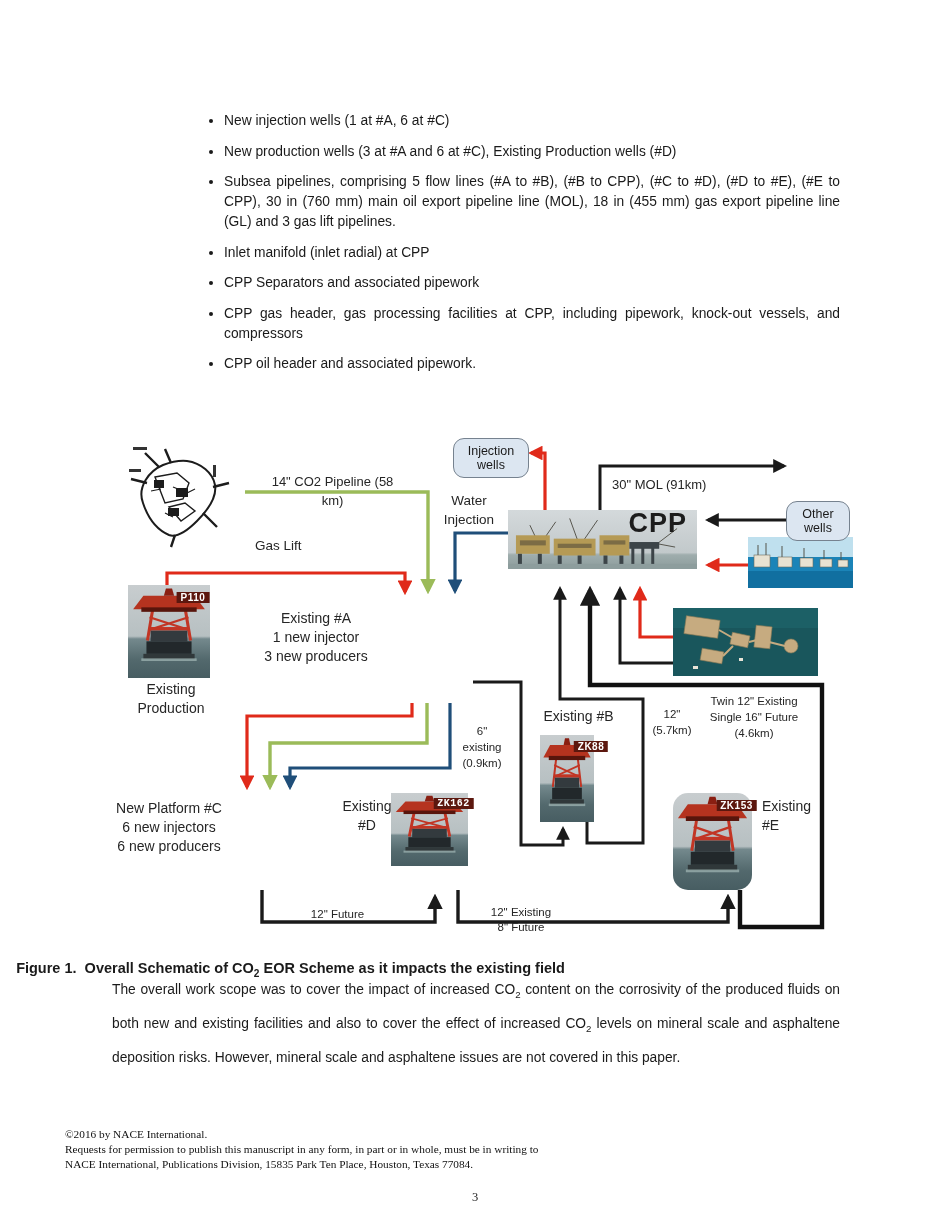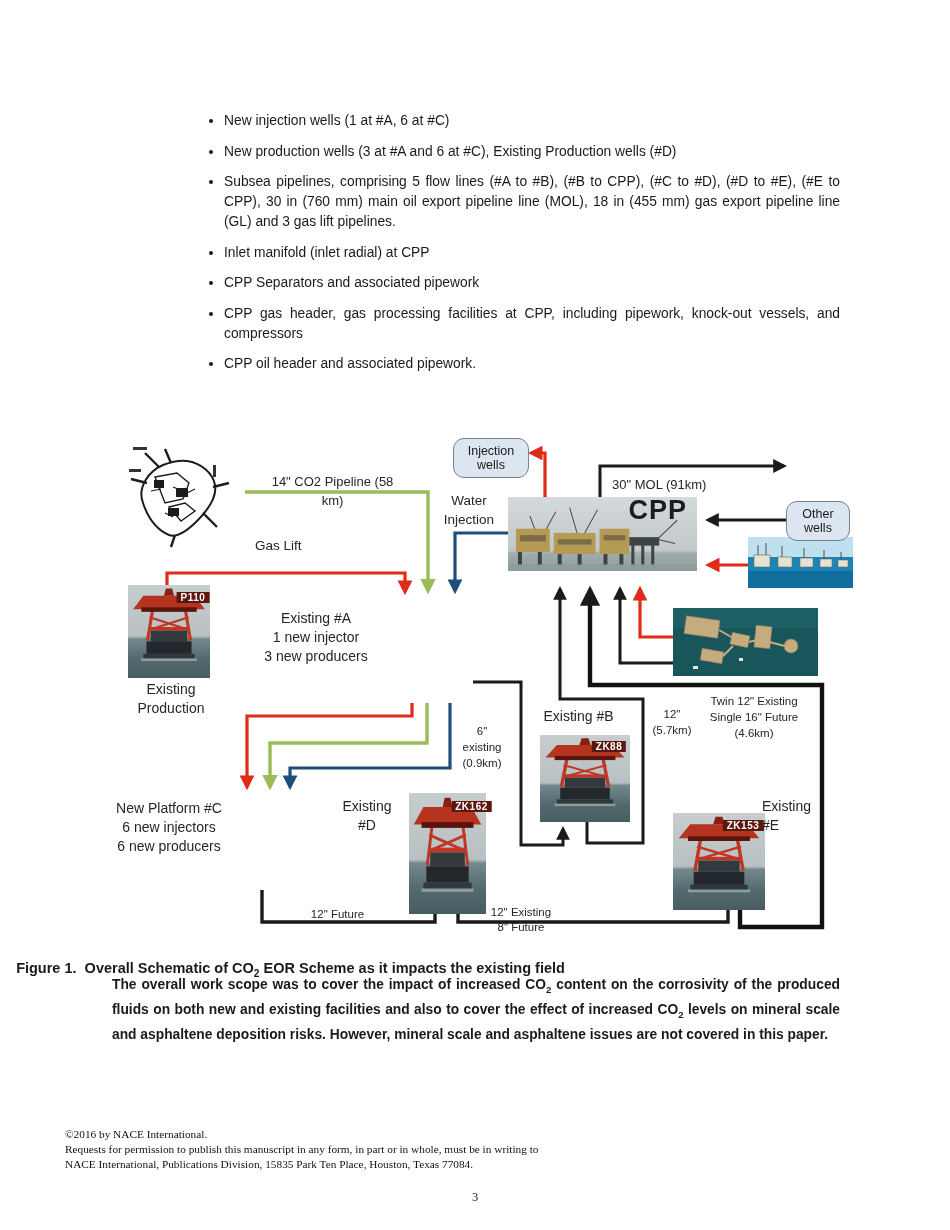--- a/index.html
+++ b/index.html
@@ -24,22 +24,22 @@
           display:flex;align-items:center;justify-content:center;text-align:center;
           font-size:12.5px;line-height:14px;color:#1a1a1a;padding:2px;}
   .cppText{position:absolute;top:-2px;right:10px;z-index:3;font-size:27px;font-weight:bold;color:#1c1c1c;letter-spacing:1px;}
   .mapArt{position:absolute;z-index:2;background:#fff;}
   .flatPhoto{position:absolute;z-index:2;}
   .flatPhoto svg{position:absolute;inset:0;width:100%;height:100%;}
   
   .caption{position:absolute;left:0;top:944px;width:950px;text-align:left;font-weight:bold;
            font-size:14.5px;white-space:pre-wrap;}
   .caption sub,.bodyPar sub{font-size:70%;}
-  .bodyPar{position:absolute;left:112px;top:975px;width:728px;font-size:13.8px;line-height:20px;
-           text-align:justify;white-space:normal;font-weight:bold;}
+  .bodyPar{position:absolute;left:112px;top:975px;width:728px;font-size:13.8px;line-height:29px;
+           text-align:justify;white-space:normal;}
   
   .footer{position:absolute;left:65px;top:1127px;width:830px;
           font-family:"Liberation Serif",serif;font-size:11.3px;line-height:14.8px;color:#111;}
   .pageNo{position:absolute;left:0;top:1190px;width:950px;text-align:center;
           font-family:"Liberation Serif",serif;font-size:12.5px;}
   .r{text-align:center;} .c{text-align:center;}
 </style>
 </head>
 <body>
 
@@ -123,21 +123,21 @@
       </svg>
     </div>
 
     <div class="bubble" style="left:343px;top:3px;width:70px;height:34px;">
       <span>Injection wells</span>
     </div>
     <div class="bubble" style="left:676px;top:66px;width:58px;height:34px;">
       <span>Other wells</span>
     </div>
 
-    <div class="photo" style="left:398px;top:62px;width:189px;height:74px;background:linear-gradient(180deg,#d4d9db 0%,#c2c9cb 72%,#9fadad 76%,#8b9b9b 100%);">
+    <div class="photo" style="left:398px;top:75px;width:189px;height:59px;background:linear-gradient(180deg,#d4d9db 0%,#c2c9cb 72%,#9fadad 76%,#8b9b9b 100%);">
       <svg viewBox="0 0 190 70" preserveAspectRatio="none" style="position:absolute;inset:0;width:100%;height:100%;">
         <g stroke="#4d4b42" stroke-width="1">
           <path d="M30,38 L22,18 M34,38 L48,14 M70,36 L62,10 M76,36 L90,12 M150,40 L170,22 M150,40 L168,44" fill="none"></path>
         </g>
         <g fill="#b59a55">
           <rect x="8" y="30" width="34" height="22"></rect>
           <rect x="46" y="34" width="42" height="20"></rect>
           <rect x="92" y="30" width="30" height="24"></rect>
         </g>
         <g fill="#7c6c45">
@@ -213,59 +213,59 @@
             <path d="M35,12 L37,4 L43,4 L45,12" fill="#8a1f12"></path>
             <rect x="22" y="47" width="36" height="4" fill="#c23524"></rect>
             <rect x="22" y="51" width="36" height="12" fill="#333a3e"></rect>
             <rect x="18" y="63" width="44" height="14" fill="#22282b"></rect>
             <rect x="15" y="77" width="50" height="6" fill="#30383a"></rect>
             <rect x="13" y="82" width="54" height="3" fill="#9db3b1" opacity="0.75"></rect>
           </svg>
         </div>
       <span class="deck">P110</span>
     </div>
-    <div class="photo" style="left:430px;top:300px;width:54px;height:87px;padding-left:36px;">
+    <div class="photo" style="left:430px;top:300px;width:54px;height:87px;">
       <div class="jacket-art">
           <svg viewBox="0 0 80 104" preserveAspectRatio="none">
             <g stroke="#c23524" stroke-width="3" fill="none">
               <path d="M24,28 L19,62 M56,28 L61,62"></path>
               <path d="M21,36 L59,50 M59,36 L21,50" stroke-width="2.4"></path>
             </g>
             <path d="M5,27 L75,27 L65,12 L15,12 Z" fill="#b5331f"></path>
             <rect x="13" y="25" width="54" height="5" fill="#58150c"></rect>
             <path d="M35,12 L37,4 L43,4 L45,12" fill="#8a1f12"></path>
             <rect x="22" y="47" width="36" height="4" fill="#c23524"></rect>
             <rect x="22" y="51" width="36" height="12" fill="#333a3e"></rect>
             <rect x="18" y="63" width="44" height="14" fill="#22282b"></rect>
             <rect x="15" y="77" width="50" height="6" fill="#30383a"></rect>
             <rect x="13" y="82" width="54" height="3" fill="#9db3b1" opacity="0.75"></rect>
           </svg>
         </div>
       <span class="deck">ZK88</span>
     </div>
-    <div class="photo" style="left:299px;top:358px;width:77px;height:121px;">
+    <div class="photo" style="left:281px;top:358px;width:77px;height:73px;font-family:Liberation Mono, monospace;">
       <div class="jacket-art">
           <svg viewBox="0 0 80 104" preserveAspectRatio="none">
             <g stroke="#c23524" stroke-width="3" fill="none">
               <path d="M24,28 L19,62 M56,28 L61,62"></path>
               <path d="M21,36 L59,50 M59,36 L21,50" stroke-width="2.4"></path>
             </g>
             <path d="M5,27 L75,27 L65,12 L15,12 Z" fill="#b5331f"></path>
             <rect x="13" y="25" width="54" height="5" fill="#58150c"></rect>
             <path d="M35,12 L37,4 L43,4 L45,12" fill="#8a1f12"></path>
             <rect x="22" y="47" width="36" height="4" fill="#c23524"></rect>
             <rect x="22" y="51" width="36" height="12" fill="#333a3e"></rect>
             <rect x="18" y="63" width="44" height="14" fill="#22282b"></rect>
             <rect x="15" y="77" width="50" height="6" fill="#30383a"></rect>
             <rect x="13" y="82" width="54" height="3" fill="#9db3b1" opacity="0.75"></rect>
           </svg>
         </div>
       <span class="deck">ZK162</span>
     </div>
-    <div class="photo" style="left:563px;top:378px;width:92px;height:97px;">
+    <div class="photo" style="left:563px;top:358px;width:79px;height:97px;border-radius:15px;">
       <div class="jacket-art">
           <svg viewBox="0 0 80 104" preserveAspectRatio="none">
             <g stroke="#c23524" stroke-width="3" fill="none">
               <path d="M24,28 L19,62 M56,28 L61,62"></path>
               <path d="M21,36 L59,50 M59,36 L21,50" stroke-width="2.4"></path>
             </g>
             <path d="M5,27 L75,27 L65,12 L15,12 Z" fill="#b5331f"></path>
             <rect x="13" y="25" width="54" height="5" fill="#58150c"></rect>
             <path d="M35,12 L37,4 L43,4 L45,12" fill="#8a1f12"></path>
             <rect x="22" y="47" width="36" height="4" fill="#c23524"></rect>

